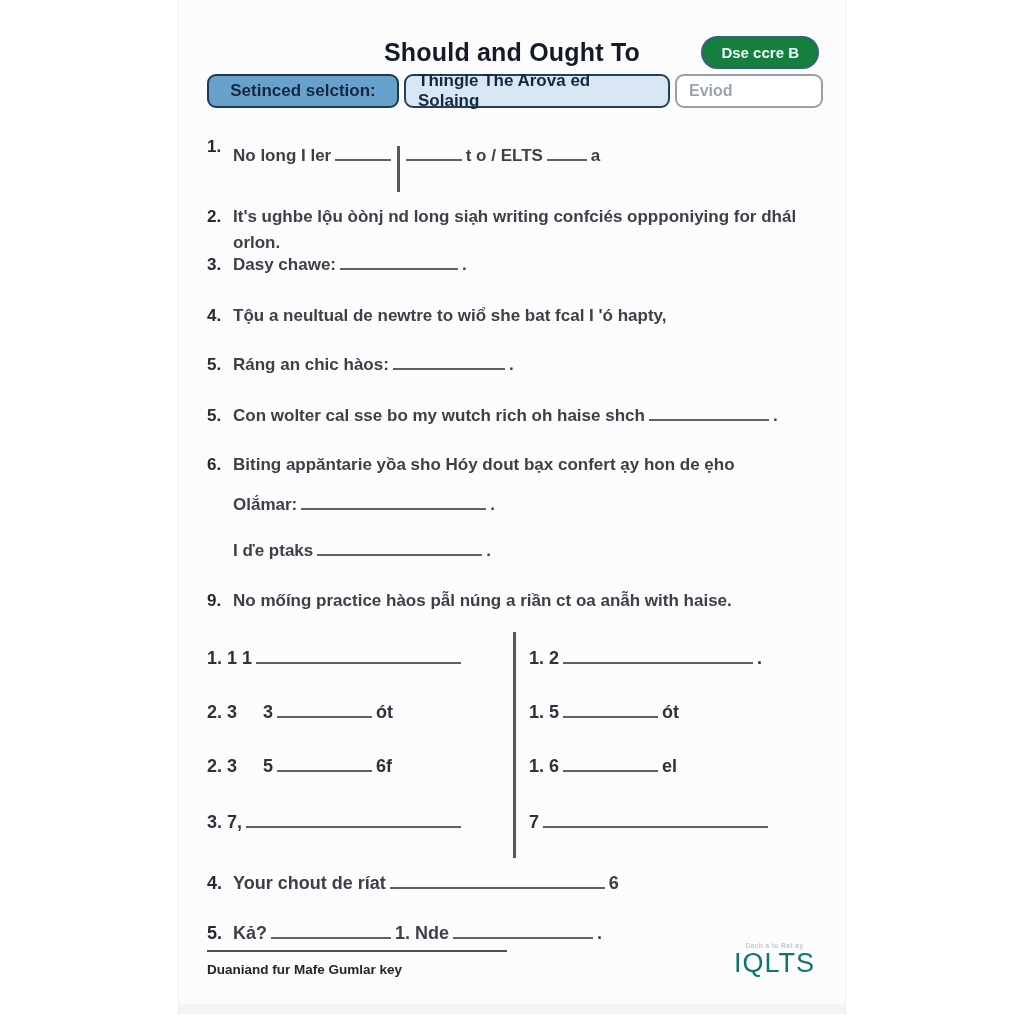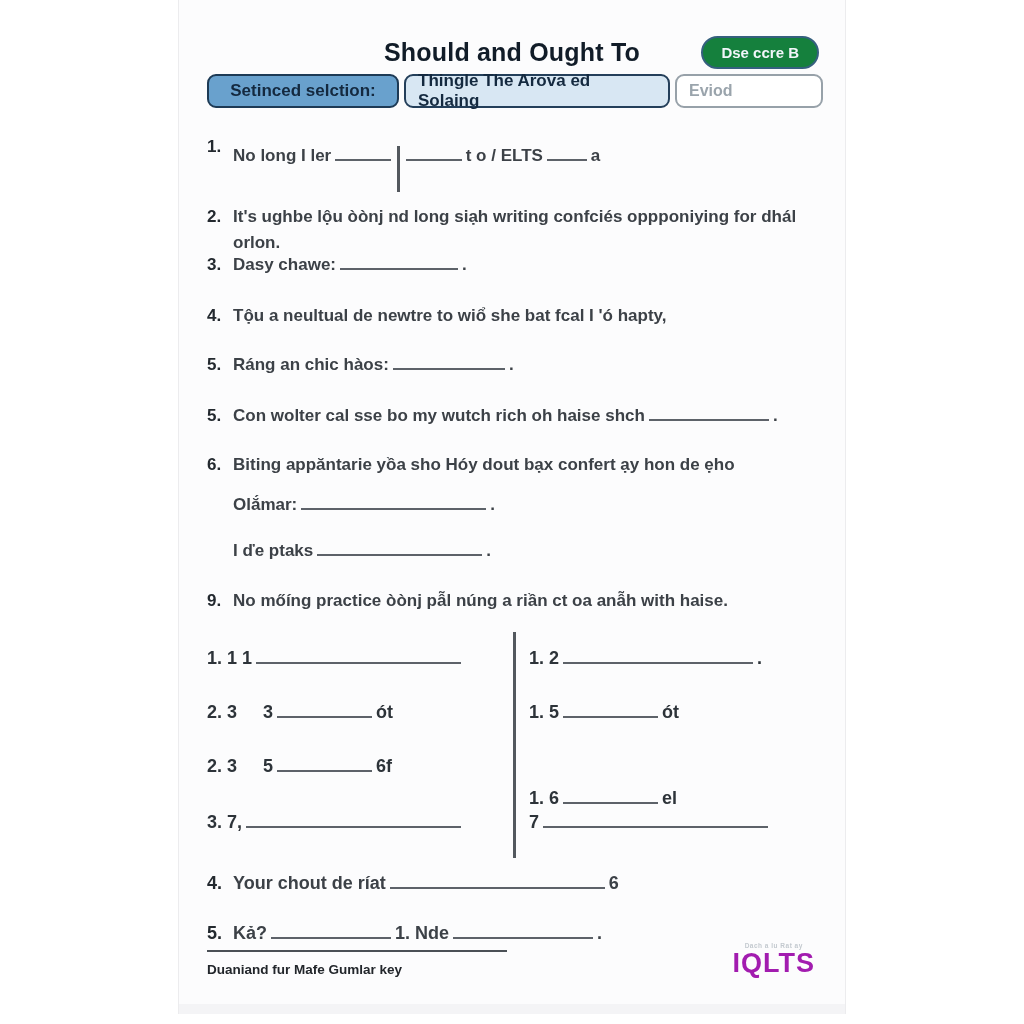--- a/index.html
+++ b/index.html
@@ -47,21 +47,21 @@
     position:absolute;font-size:18px;font-weight:800;color:#2d3339;
     white-space:nowrap;
   }
   .grid-cell .sp{display:inline-block;width:26px;}
   .hrule{position:absolute;left:28px;top:950px;width:300px;border-top:2.5px solid #4b5056;}
   .footer-left{
     position:absolute;left:28px;top:962px;font-size:13.5px;font-weight:800;color:#22262b;
   }
   .brand-box{position:absolute;right:30px;top:942px;text-align:center;}
   .brand-small{font-size:6.5px;color:#c3c9cf;font-weight:700;letter-spacing:.5px;}
-  .brand{font-size:27px;font-weight:700;color:#a21caf;letter-spacing:1px;line-height:1.05;}
+  .brand{font-size:27px;font-weight:400;color:#0f766e;letter-spacing:1px;line-height:1.05;}
 </style>
 </head>
 <body>
 
 <div class="page">
 
   <div class="title">Should and Ought To</div>
 
   <div class="badge">Dse ccre B</div>
 
@@ -110,21 +110,21 @@
   <div class="q" style="top:538px;">
     <span>I ďe ptaks</span><span class="blank" style="width:165px;"></span><span>.</span>
   </div>
 
   <div class="q" style="top:492px;">
     <span>Olắmar:</span><span class="blank" style="width:185px;"></span><span>.</span>
   </div>
 
   <div class="q" style="top:588px;">
     <span class="num">9.</span>
-    <span>No mőíng practice òònj pẫl núng a riần ct oa anẫh with haise.</span>
+    <span>No mőíng practice hàos pẫl núng a riần ct oa anẫh with haise.</span>
   </div>
 
   <div class="divider"></div>
 
   <div class="grid-cell" style="left:28px;top:648px;">
     <span>1.</span>
     <span>1 1</span><span class="blank" style="width:205px;"></span>
   </div>
   <div class="grid-cell" style="left:350px;top:648px;">
     <span>1.</span>
@@ -137,21 +137,21 @@
   </div>
   <div class="grid-cell" style="left:350px;top:702px;">
     <span>1.</span>
     <span>5</span><span class="blank" style="width:95px;"></span><span>ót</span>
   </div>
 
   <div class="grid-cell" style="left:28px;top:756px;">
     <span>2.</span>
     <span>3</span><span class="sp"></span><span>5</span><span class="blank" style="width:95px;"></span><span>6f</span>
   </div>
-  <div class="grid-cell" style="left:350px;top:756px;margin-top:32px;">
+  <div class="grid-cell" style="left:350px;top:756px;">
     <span>1.</span>
     <span>6</span><span class="blank" style="width:95px;"></span><span>el</span>
   </div>
 
   <div class="grid-cell" style="left:28px;top:812px;">
     <span>3.</span>
     <span>7,</span><span class="blank" style="width:215px;"></span>
   </div>
   <div class="grid-cell" style="left:350px;top:812px;">
     <span>7</span><span class="blank" style="width:225px;"></span>

